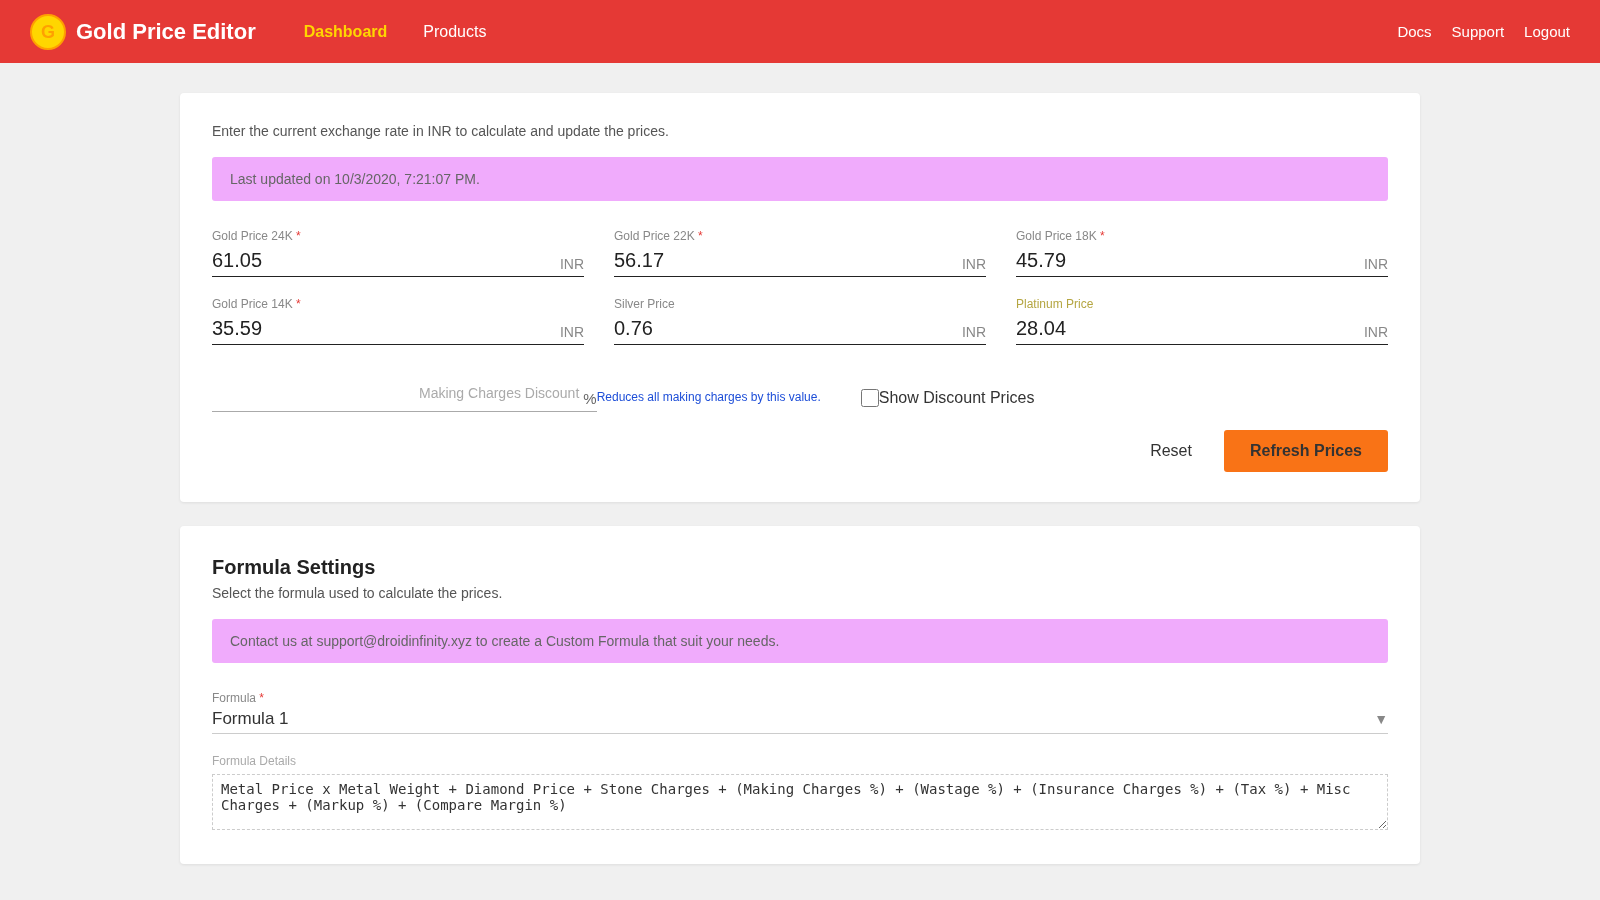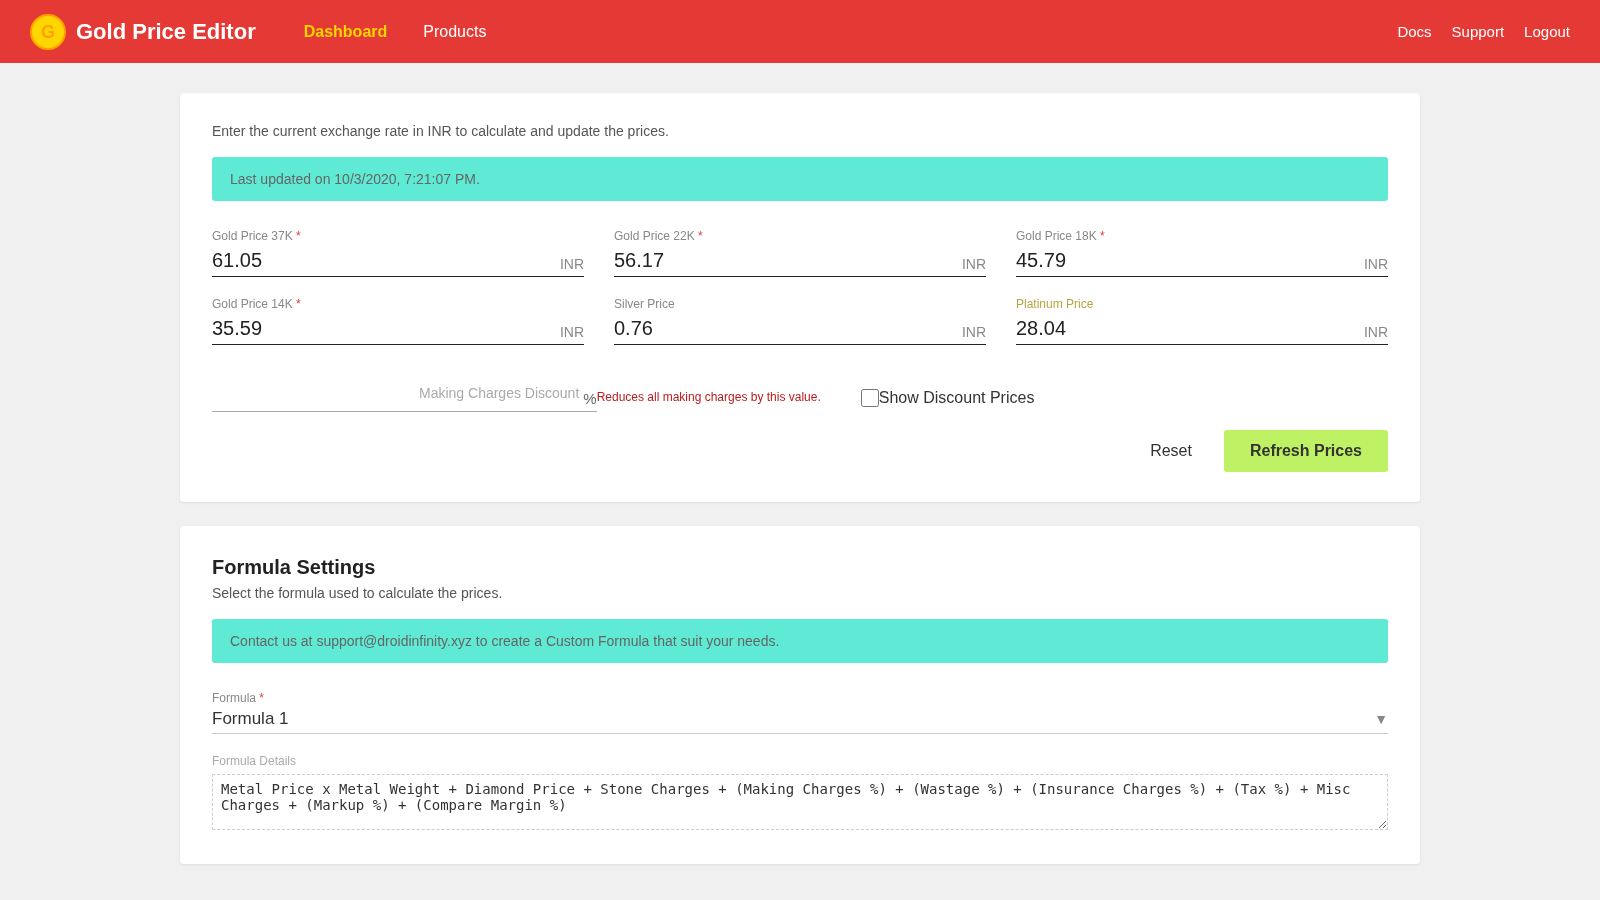--- a/index.html
+++ b/index.html
@@ -83,21 +83,21 @@
       margin-bottom: 6px;
     }
     .card-subtitle {
       font-size: 14px;
       color: #555;
       margin-bottom: 18px;
     }
 
     
     .info-box {
-      background: #5eead4;
+      background: #f0abfc;
       border-radius: 3px;
       padding: 14px 18px;
       font-size: 14px;
       color: #666;
       margin-bottom: 28px;
     }
 
     
     .price-grid {
       display: grid;
@@ -167,21 +167,21 @@
       color: #aaa;
       flex: 1;
       background: transparent;
     }
     .discount-percent {
       font-size: 15px;
       color: #666;
     }
     .discount-help {
       font-size: 12px;
-      color: #b91c1c;
+      color: #1d4ed8;
       margin-top: 5px;
     }
     .discount-label-text {
       font-size: 14px;
       color: #aaa;
       margin-bottom: 6px;
     }
     .checkbox-row {
       display: flex;
       align-items: center;
@@ -207,21 +207,21 @@
     }
     .btn-reset {
       background: transparent;
       border: none;
       font-size: 16px;
       color: #333;
       cursor: pointer;
       padding: 10px 16px;
     }
     .btn-refresh {
-      background: #bef264;
+      background: #f97316;
       border: none;
       font-size: 16px;
       font-weight: bold;
       color: #333;
       cursor: pointer;
       padding: 12px 26px;
       border-radius: 3px;
     }
 
     
@@ -292,21 +292,21 @@
 <div class="main">
 
   <div class="card">
     <div class="card-subtitle">Enter the current exchange rate in INR to calculate and update the prices.</div>
     <div class="info-box">Last updated on 10/3/2020, 7:21:07 PM.</div>
 
     <div class="price-grid">
 
       <div class="price-field">
         <span class="price-label">
-          <span>Gold Price 37K</span> <span class="required">*</span>
+          <span>Gold Price 24K</span> <span class="required">*</span>
         </span>
         <div class="price-input-row">
           <input class="price-input" type="text" value="61.05" style="">
           <span class="price-currency">INR</span>
         </div>
       </div>
 
       <div class="price-field">
         <span class="price-label">
           <span>Gold Price 22K</span> <span class="required">*</span>

